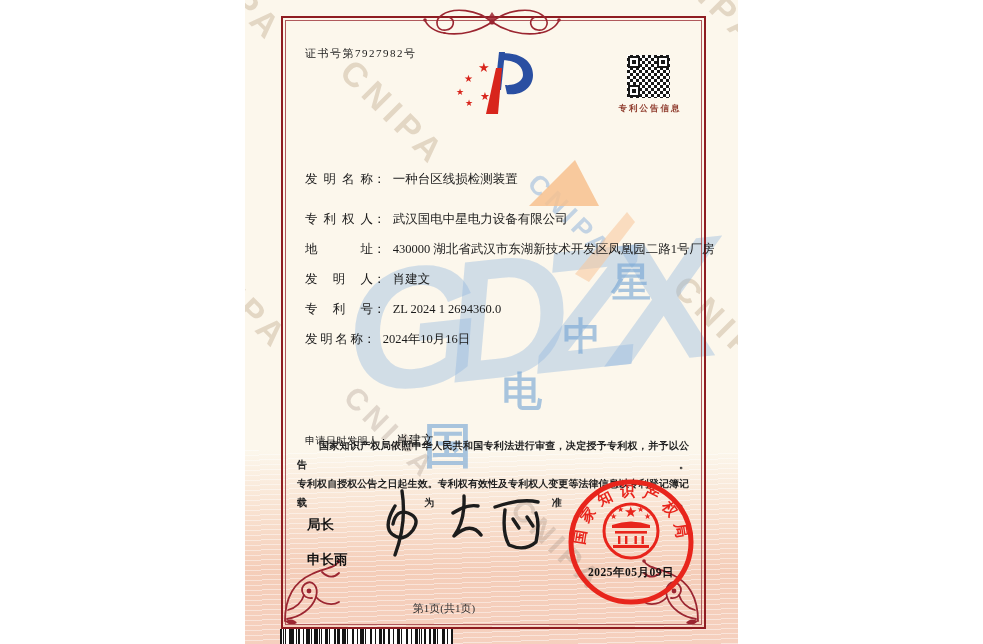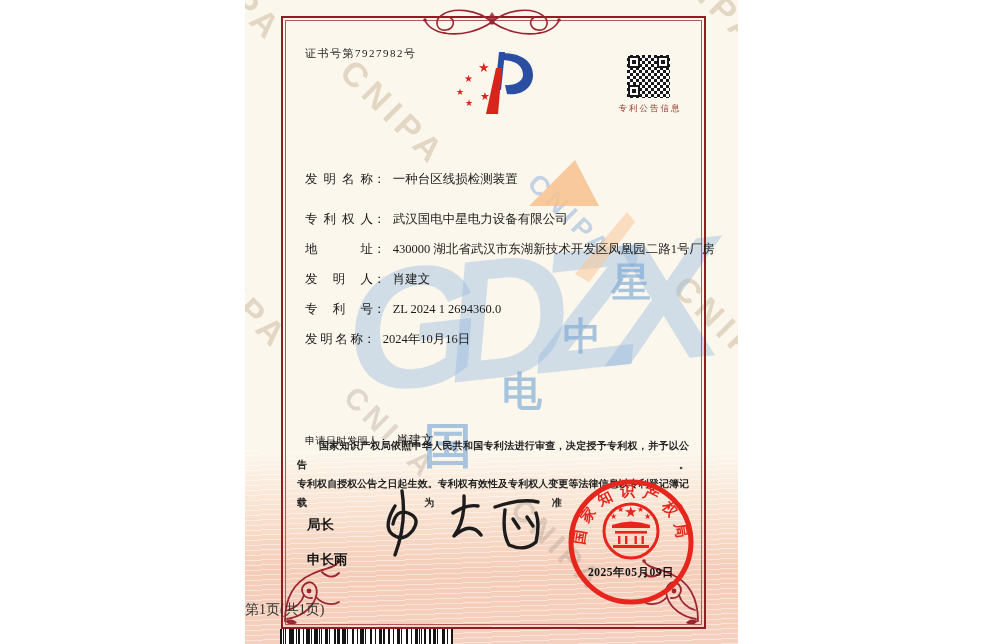--- a/index.html
+++ b/index.html
@@ -38,21 +38,21 @@
   
   .certno{position:absolute;left:60px;top:46px;font-size:11px;letter-spacing:1.5px;z-index:5;}
   .logo{position:absolute;left:205px;top:50px;width:95px;height:68px;z-index:5;}
   .qr{
     position:absolute;left:382px;top:55px;width:43px;height:43px;z-index:5;
     background:repeating-conic-gradient(#181818 0 25%, #ffffff 0 50%);background-size:6px 6px;background-position:0 0;
   }
   .qr .f{position:absolute;width:12px;height:12px;border:2px solid #181818;background:#fff;box-sizing:border-box;}
   .qr .f::after{content:"";position:absolute;left:2px;top:2px;width:4px;height:4px;background:#181818;}
   .qr .f.tl{left:1px;top:1px}.qr .f.tr{right:1px;top:1px}.qr .f.bl{left:1px;bottom:1px}
-  .qrcap{position:absolute;left:355px;top:103px;width:100px;text-align:center;font-size:8.5px;letter-spacing:2px;color:#8f3b2c;z-index:5;font-weight:normal;}
+  .qrcap{position:absolute;left:355px;top:103px;width:100px;text-align:center;font-size:8.5px;letter-spacing:2px;color:#8f3b2c;z-index:5;font-weight:bold;}
   .title{
     position:absolute;left:0;top:108px;width:493px;text-align:center;z-index:5;
     font-size:29px;font-weight:bold;letter-spacing:16px;padding-left:16px;box-sizing:border-box;color:#111;
   }
   
   .row{position:absolute;left:60px;z-index:5;font-size:12.5px;white-space:nowrap;}
   .lbl{display:inline-block;text-align:justify;text-align-last:justify;vertical-align:bottom;}
   .w68{width:68px;}
   .w58{width:58px;}
   .lblsm{font-size:10px;letter-spacing:.5px;}
@@ -60,21 +60,21 @@
   .col2{position:absolute;left:213px;top:0;white-space:nowrap;}
   
   .statement{position:absolute;left:52px;top:436px;width:392px;z-index:5;font-size:10px;font-weight:bold;line-height:19px;color:#222;}
   .statement .l1{text-indent:22px;text-align:justify;text-align-last:justify;}
   .statement .l2{text-align:justify;text-align-last:justify;}
   
   .officer{position:absolute;left:62px;z-index:6;font-family:"Liberation Sans","DejaVu Sans",sans-serif;font-weight:bold;font-size:13.5px;color:#111;}
   .sig{position:absolute;left:120px;top:486px;z-index:6;}
   .seal{position:absolute;left:323px;top:479px;width:126px;height:126px;z-index:6;}
   
-  .pageinfo{position:absolute;left:0;top:601px;width:398px;text-align:left;font-size:14px;z-index:5;color:#333;}
+  .pageinfo{position:absolute;left:0;top:601px;width:398px;text-align:center;font-size:11px;z-index:5;color:#333;}
   .barcode{
     position:absolute;left:35px;top:629px;width:173px;height:15px;z-index:7;background-color:#ffffff;
     background-image:
       repeating-linear-gradient(90deg,#151515 0 2px,transparent 2px 5px,#151515 5px 6px,transparent 6px 9px,#151515 9px 12px,transparent 12px 13px,#151515 13px 14px,transparent 14px 18px),
       repeating-linear-gradient(90deg,transparent 0 3px,#151515 3px 4px,transparent 4px 11px,#151515 11px 13px,transparent 13px 16px,#151515 16px 17px,transparent 17px 23px);
   }
 </style>
 </head>
 <body>
 

